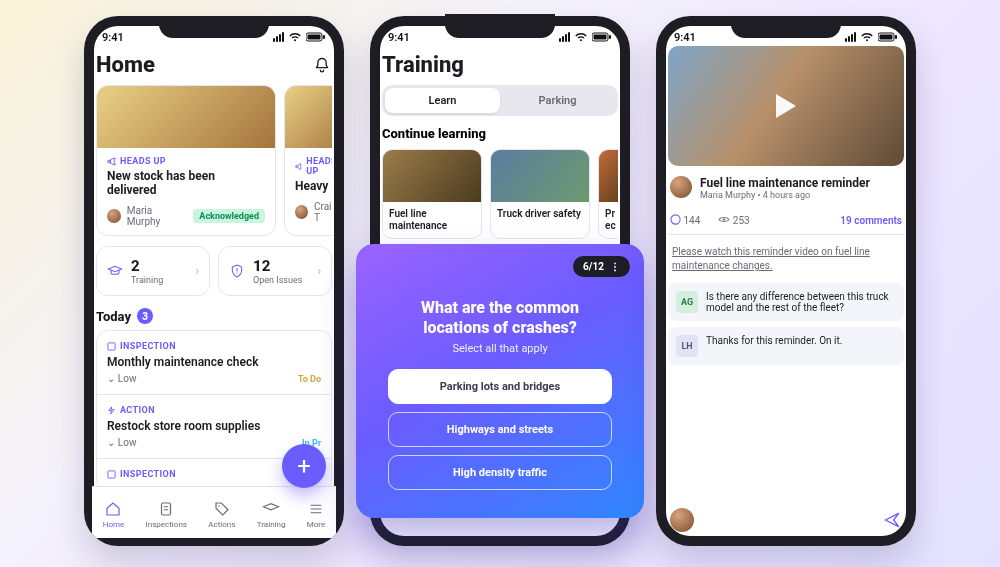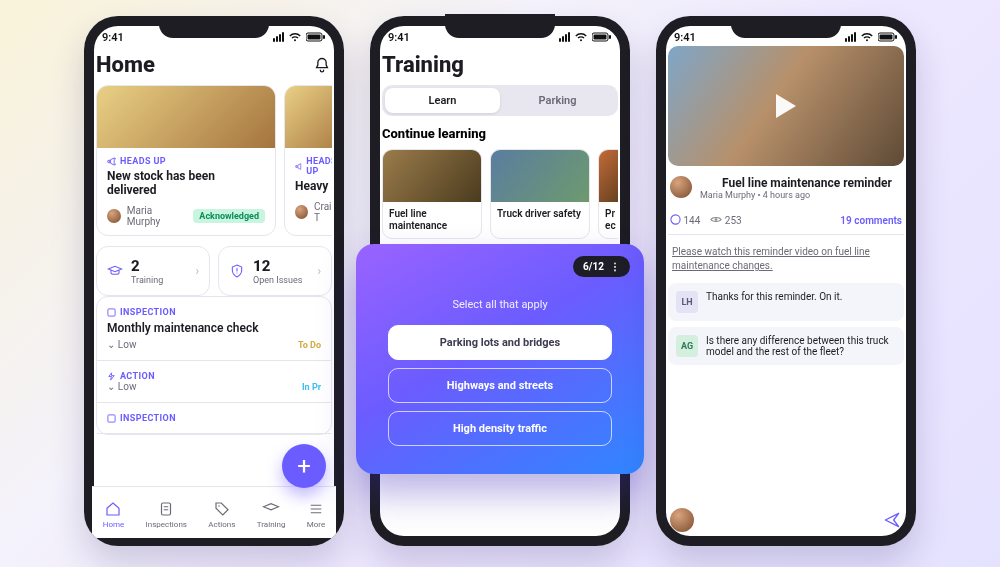--- a/index.html
+++ b/index.html
@@ -99,23 +99,23 @@
   .opt{font-size:11px;font-weight:700;padding:10px;border-radius:10px;margin:8px 10px;border:1.5px solid rgba(255,255,255,.7);color:#fff;}
   .opt.sel{background:#fff;color:#3c3c52;border-color:#fff;}
 
   
   .topbar{display:flex;align-items:center;justify-content:space-between;padding:4px 4px 8px;}
   .link{color:var(--purple);font-size:12px;font-weight:600;}
   .ackbtn{background:var(--purple);color:#fff;font-size:11px;font-weight:700;padding:6px 10px;border-radius:16px;display:flex;gap:5px;align-items:center;}
   .video{height:120px;border-radius:10px;background:linear-gradient(125deg,#7fa6c8 0%,#b7906a 45%,#5e4a36 100%);position:relative;display:flex;align-items:center;justify-content:center;}
   .play{width:0;height:0;border-left:20px solid rgba(255,255,255,.95);border-top:12px solid transparent;border-bottom:12px solid transparent;}
   .postrow{display:flex;gap:8px;align-items:flex-start;margin:10px 2px;}
-  .post-title{font-size:12px;font-weight:700;color:var(--ink);margin-left:22px;}
+  .post-title{font-size:12px;font-weight:700;color:var(--ink);}
   .post-meta{font-size:9px;color:var(--muted);}
-  .engage{display:flex;align-items:center;gap:10px;font-size:10px;color:var(--muted);padding:4px 2px 8px;border-bottom:1px solid var(--line);}
+  .engage{display:flex;align-items:center;gap:18px;font-size:10px;color:var(--muted);padding:4px 2px 8px;border-bottom:1px solid var(--line);}
   .engage .right{margin-left:auto;color:var(--purple);font-weight:600;}
   .desc{font-size:10px;color:var(--muted);margin:10px 4px;line-height:1.4;text-decoration:underline;}
   .comment{display:flex;gap:8px;background:#f4f4fb;border-radius:8px;padding:8px;font-size:10px;color:var(--ink);margin:6px 0;}
   .initials{width:22px;height:22px;border-radius:4px;display:flex;align-items:center;justify-content:center;font-size:9px;font-weight:700;background:#e4e2f5;color:#5a5a7a;flex-shrink:0;}
   .initials.g{background:#d4efdd;color:#2e7a52;}
   .composer{position:absolute;bottom:14px;left:14px;right:14px;display:flex;align-items:center;gap:8px;}
   .composer .avatar{width:24px;height:24px;}
   .composer .field{flex:1;height:8px;}
   .sendicon{color:var(--purple);}
 
@@ -212,20 +212,24 @@
             <path d="M12 3l7 3v5c0 5-3 8-7 10-4-2-7-5-7-10V6zM12 8v4m0 3h0" fill="none" stroke="#6b5cff" stroke-width="1.6" stroke-linecap="round"></path>
           </svg>
         <div>
             <div class="statnum">12</div>
             <div class="statlbl">Open Issues</div>
           </div>
         <span class="chev" style="margin-left:auto">›</span>
       </div>
     </div>
 
+    <div class="section-h">
+      <span>Today</span>
+      <span class="pill">3</span>
+    </div>
 
     <div class="card">
       <div class="task">
         <div class="kind">
             <svg width="9" height="9" viewBox="0 0 10 10">
               <rect x="1" y="1" width="8" height="8" rx="1" fill="none" stroke="#6b5cff"></rect>
             </svg>
             <span>INSPECTION</span>
           </div>
         <div class="title">Monthly maintenance check</div>
@@ -234,20 +238,21 @@
             <span class="status-badge" style="color:#d6a93c">To Do</span>
           </div>
       </div>
       <div class="task">
         <div class="kind">
             <svg width="9" height="9" viewBox="0 0 10 10">
               <path d="M5 1L2 5h3l-1 4 4-5H5z" fill="none" stroke="#6b5cff"></path>
             </svg>
             <span>ACTION</span>
           </div>
+        <div class="title">Restock store room supplies</div>
         <div class="meta">
             <span>⌄ <span>Low</span></span>
             <span class="status-badge" style="color:#3bbff0">In Pr</span>
           </div>
       </div>
       <div class="task">
         <div class="kind">
             <svg width="9" height="9" viewBox="0 0 10 10">
               <rect x="1" y="1" width="8" height="8" rx="1" fill="none" stroke="#6b5cff"></rect>
             </svg>
@@ -337,20 +342,21 @@
           <div class="cap">Pr ec</div>
         </div>
     </div>
   </div>
 
   <div class="quiz">
     <div class="counter">
       <span>6/12</span>
       <span>⋮</span>
     </div>
+    <h3>What are the common locations of crashes?</h3>
     <div class="subtitle">Select all that apply</div>
     <div class="opt sel">Parking lots and bridges</div>
     <div class="opt">Highways and streets</div>
     <div class="opt">High density traffic</div>
   </div>
 </div>
 
 <div class="phone">
   <div class="notch"></div>
   <div class="status">
@@ -389,26 +395,26 @@
           </svg> <span>144</span></span>
       <span><svg width="12" height="11" viewBox="0 0 14 10" style="vertical-align:-1px">
             <path d="M1 5c2-3 10-3 12 0-2 3-10 3-12 0z" fill="none" stroke="#888" stroke-width="1.2"></path>
             <circle cx="7" cy="5" r="1.5" fill="#888"></circle>
           </svg> <span>253</span></span>
       <span class="right">19 comments</span>
     </div>
     <div class="desc">Please watch this reminder video on fuel line maintenance changes.</div>
 
     <div class="comment">
+      <div class="initials g">AG</div>
+      <div>Is there any difference between this truck model and the rest of the fleet?</div>
+    </div>
+    <div class="comment">
       <div class="initials">LH</div>
       <div>Thanks for this reminder. On it.</div>
-    </div>
-    <div class="comment">
-      <div class="initials g">AG</div>
-      <div>Is there any difference between this truck model and the rest of the fleet?</div>
     </div>
   </div>
   <div class="composer">
     <span class="avatar"></span>
     <div class="field"></div>
     <svg class="sendicon" width="20" height="20" viewBox="0 0 24 24">
         <path d="M4 12l16-8-6 8 6 8z" fill="none" stroke="#6b5cff" stroke-width="1.6" stroke-linejoin="round"></path>
       </svg>
   </div>
 </div>

